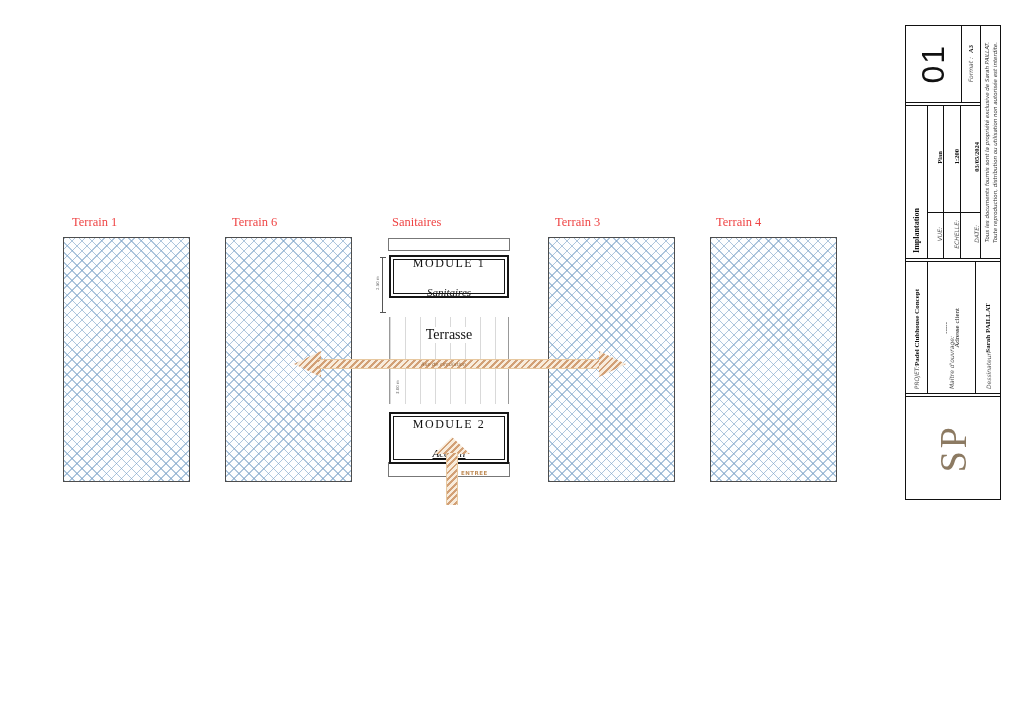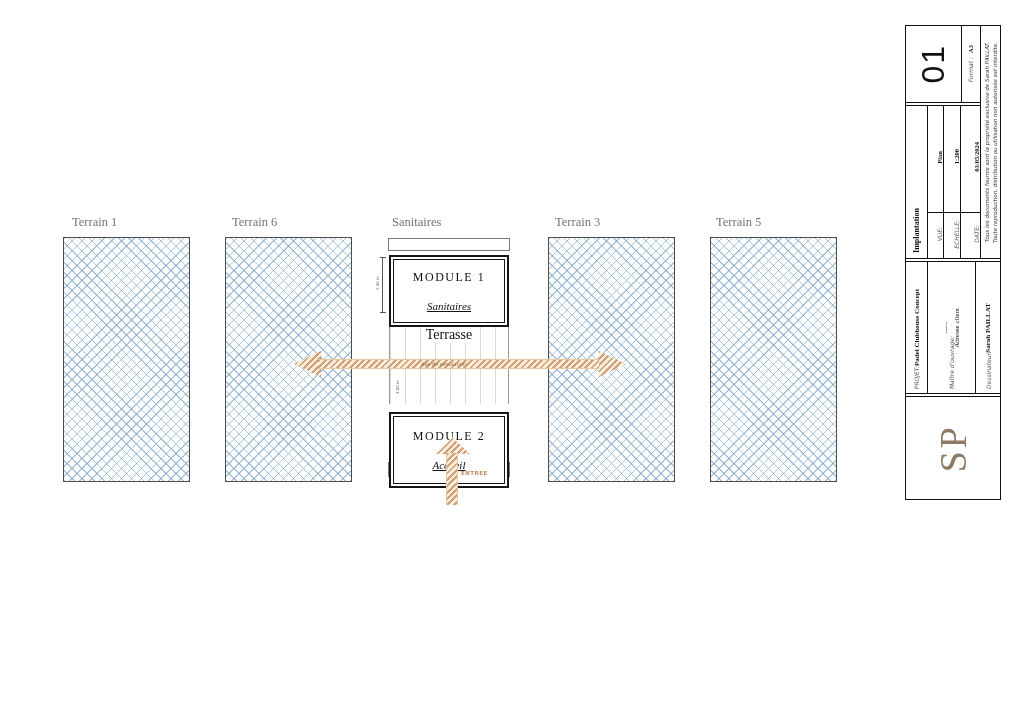--- a/index.html
+++ b/index.html
@@ -1,21 +1,21 @@
 <!DOCTYPE html>
 <html><head>
 <meta charset="utf-8">
 <style>
   * { margin:0; padding:0; box-sizing:border-box; }
   html,body { width:1024px; height:724px; background:#ffffff; overflow:hidden;
               font-family:"Liberation Serif","DejaVu Serif",serif; }
   #page { position:relative; width:1024px; height:724px; background:#fff; }
 
   
-  .terrain-label { position:absolute; font-size:12.5px; color:#737373; }
+  .terrain-label { position:absolute; font-size:12.5px; color:#ef4444; }
   .terrain { position:absolute; top:237px; width:127px; height:245px;
     border:1px solid #4d4d4d; z-index:1;
     background:
       repeating-linear-gradient(45deg,  rgba(120,160,198,.60) 0 1px, rgba(0,0,0,0) 1px 7px),
       repeating-linear-gradient(-45deg, rgba(120,160,198,.60) 0 1px, rgba(0,0,0,0) 1px 7px),
       #fdfeff; }
 
   .strip { position:absolute; left:388px; width:122px; background:#fff;
     border:1px solid #777; z-index:3; }
   .dim-smudge { position:absolute; font-size:4px; color:#555; line-height:4px;
@@ -109,45 +109,45 @@
 </style>
 </head>
 <body>
 
 <div id="page">
 
   <span class="terrain-label" style="left:72px;  top:215px;">Terrain 1</span>
   <span class="terrain-label" style="left:232px; top:215px;">Terrain 6</span>
   <span class="terrain-label" style="left:392px; top:215px;">Sanitaires</span>
   <span class="terrain-label" style="left:555px; top:215px;">Terrain 3</span>
-  <span class="terrain-label" style="left:716px; top:215px;">Terrain 5</span>
+  <span class="terrain-label" style="left:716px; top:215px;">Terrain 4</span>
 
   <div class="terrain" style="left:63px;"></div>
   <div class="terrain" style="left:225px;"></div>
   <div class="terrain" style="left:548px;"></div>
   <div class="terrain" style="left:710px;"></div>
 
   <div class="strip" style="top:238px; height:13px;"></div>
   <span class="dim-smudge" style="left:442px; top:243px;">6.00 m</span>
 
-  <div class="module" style="top:255px; height:72px;">
+  <div class="module" style="top:255px; height:43px;">
     <div class="module-inner">
       <span class="module-title">MODULE 1</span>
       <span class="module-sub">Sanitaires</span>
     </div>
   </div>
   <div class="vdim-line" style="left:382px; top:257px; height:56px;"></div>
   <span class="tiny-dim-rot vtext" style="left:375px; top:276px;">2.50 m</span>
 
   <div class="terrasse">
     <span class="terrasse-label">Terrasse</span>
   </div>
   <span class="tiny-dim-rot vtext" style="left:395px; top:380px;">3.00 m</span>
 
-  <div class="module" style="top:412px; height:76px;">
+  <div class="module" style="top:412px; height:52px;">
     <div class="module-inner">
       <span class="module-title">MODULE 2</span>
       <span class="module-sub">Accueil</span>
     </div>
   </div>
 
   <div class="strip" style="top:462px; height:15px;"></div>
 
   <div class="h-head left tanhatch"></div>
   <div class="h-shaft tanhatch"></div>

